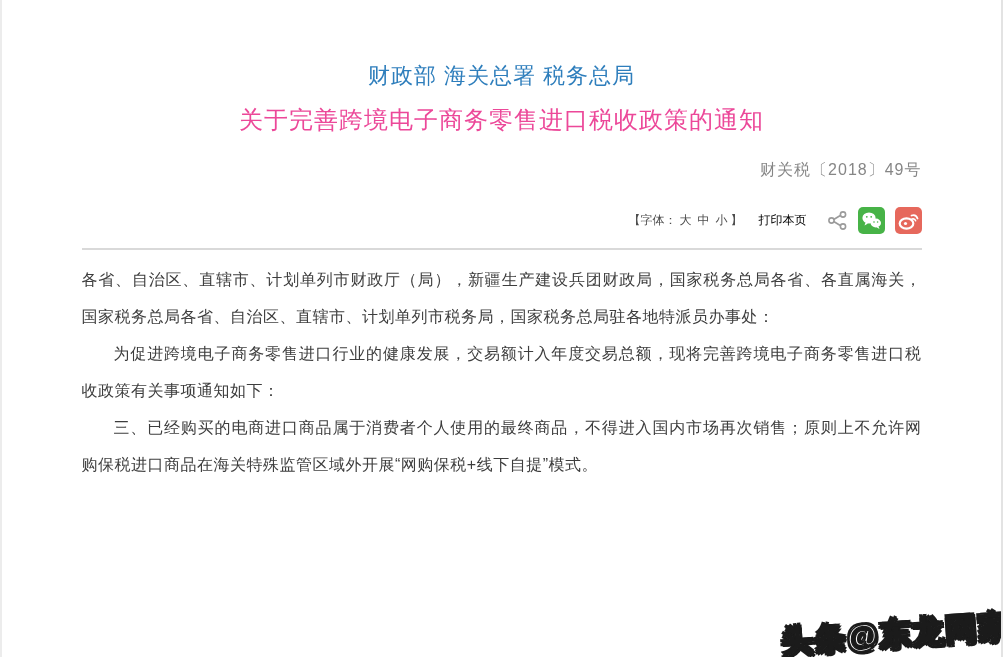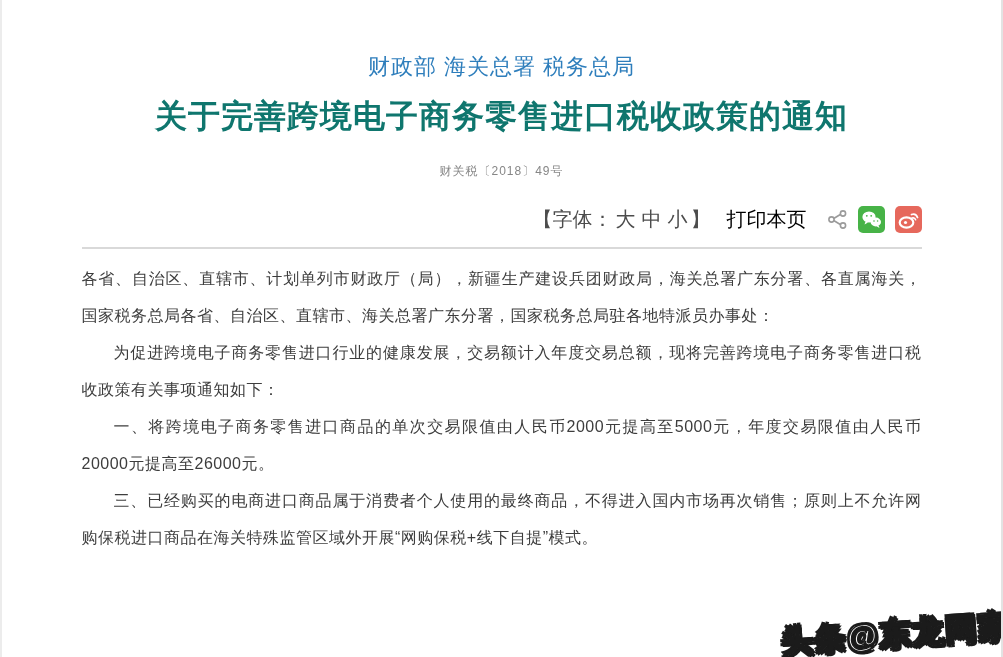--- a/index.html
+++ b/index.html
@@ -8,53 +8,53 @@
     position: relative;
     width: 1003px;
     height: 657px;
     margin: 0;
     background: #ffffff;
     border-left: 2px solid #ececec;
     border-right: 2px solid #e3e3e3;
     overflow: hidden;
     font-family: "Liberation Sans", sans-serif;
   }
-  .container { width: 840px; margin: 8px auto; }
+  .container { width: 840px; margin: 17px auto; }
 
   
   .agencies {
     padding-top: 44px;
     text-align: center;
     font-size: 22px;
     color: #2e7ebc;
     letter-spacing: 1px;
   }
   .doc-title {
     margin-top: 13px;
     text-align: center;
-    font-size: 32px;
-    font-weight: bold;
-    color: #0f766e;
+    font-size: 24px;
+    font-weight: normal;
+    color: #ec4899;
     letter-spacing: 1px;
   }
   .doc-number {
     margin-top: 24px;
-    text-align: center;
-    font-size: 12px;
+    text-align: right;
+    font-size: 16px;
     color: #868686;
     letter-spacing: 1px;
   }
 
   
   .toolbar {
     margin-top: 25px;
     display: flex;
     justify-content: flex-end;
     align-items: center;
-    font-size: 20px;
+    font-size: 12px;
     color: #4c4c4c;
     height: 28px;
   }
   .toolbar .font-size-link {
     cursor: pointer;
     margin: 0 3px;
     color: #4c4c4c;
     text-decoration: none;
   }
   .toolbar .print-link {
@@ -164,21 +164,20 @@
           <circle cx="10.5" cy="16.5" r="1.6" fill="#ffffff"></circle>
           <path d="M16.5 8.5 q4.5 -1.5 6 3" fill="none" stroke="#ffffff" stroke-width="1.8" stroke-linecap="round"></path>
           <path d="M17 12 q2.8 -0.8 3.6 1.8" fill="none" stroke="#ffffff" stroke-width="1.6" stroke-linecap="round"></path>
         </svg>
       </span>
     </div>
 
     <hr class="divider">
 
     <div class="content">
-      <p class="no-indent">各省、自治区、直辖市、计划单列市财政厅（局），新疆生产建设兵团财政局，海关总署广东分署、各直属海关，国家税务总局各省、自治区、直辖市、海关总署广东分署，国家税务总局驻各地特派员办事处：</p>
+      <p class="no-indent">各省、自治区、直辖市、计划单列市财政厅（局），新疆生产建设兵团财政局，国家税务总局各省、各直属海关，国家税务总局各省、自治区、直辖市、计划单列市税务局，国家税务总局驻各地特派员办事处：</p>
       <p>为促进跨境电子商务零售进口行业的健康发展，交易额计入年度交易总额，现将完善跨境电子商务零售进口税收政策有关事项通知如下：</p>
-      <p>一、将跨境电子商务零售进口商品的单次交易限值由人民币2000元提高至5000元，年度交易限值由人民币20000元提高至26000元。</p>
       <p>三、已经购买的电商进口商品属于消费者个人使用的最终商品，不得进入国内市场再次销售；原则上不允许网购保税进口商品在海关特殊监管区域外开展“网购保税+线下自提”模式。</p>
     </div>
   </div>
 
   <div class="watermark">头条@东龙网家</div>
 </div>
 
 </body></html>

